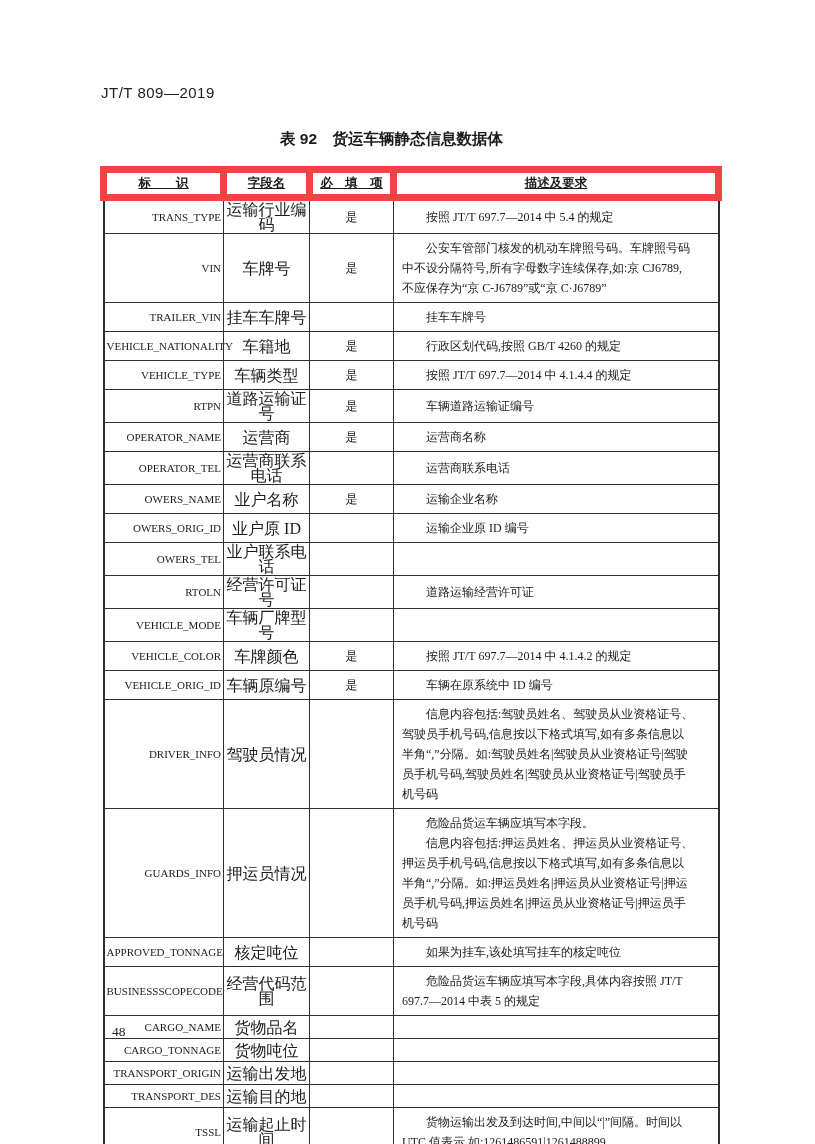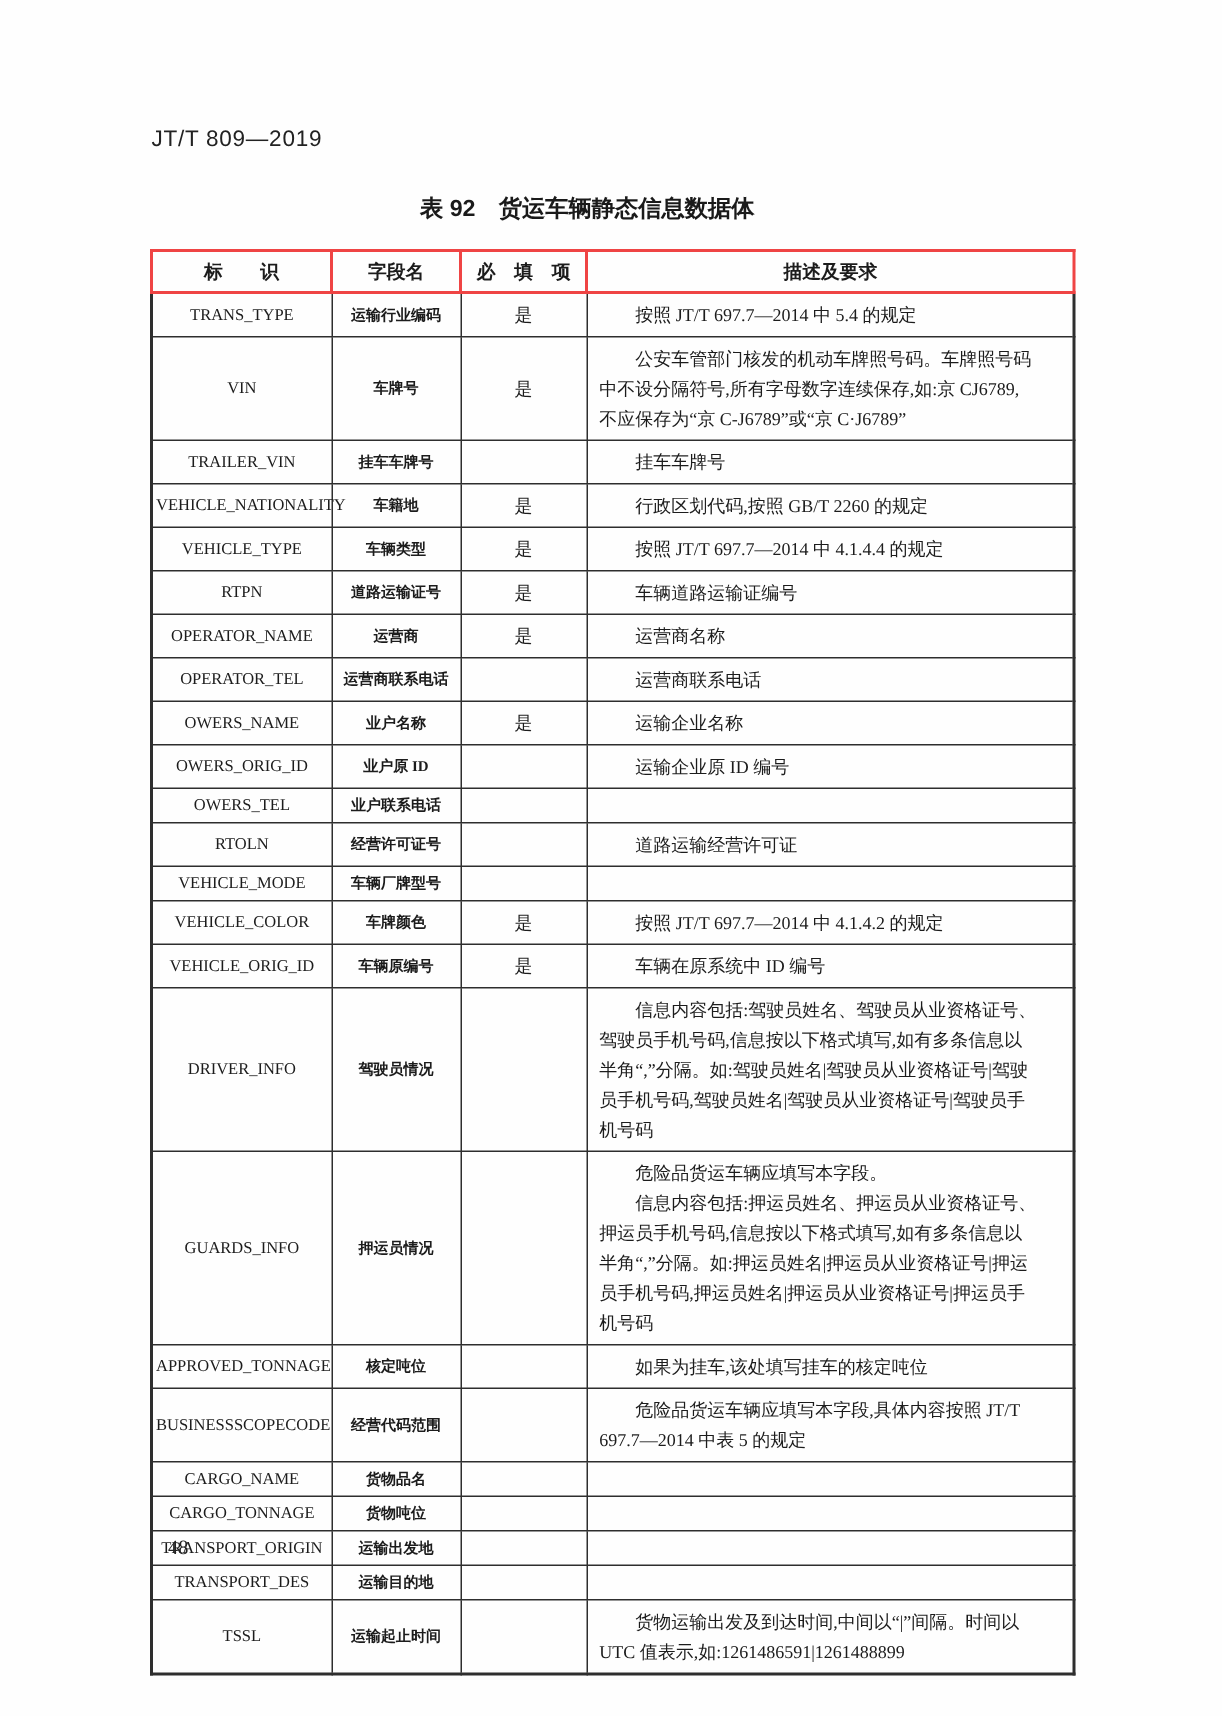--- a/index.html
+++ b/index.html
@@ -29,37 +29,38 @@
     border-collapse: collapse; table-layout: fixed;
     border: 2px solid #2e2e2e;
     font-size: 12px; color: #1c1c1c;
   }
   .data-table col.c1 { width: 120px; }
   .data-table col.c2 { width: 86px; }
   .data-table col.c3 { width: 84px; }
   .data-table col.c4 { width: 325px; }
 
   .data-table th {
-    border: 2px solid #ef4444;
+    border: 7px solid #ef4444;
     height: 28px; text-align: center; vertical-align: middle;
     font-weight: bold; font-size: 12.5px;
     padding: 2px 2px;
+    text-decoration: underline;
   }
   .data-table td {
     border: 1px solid #2e2e2e;
     vertical-align: middle;
     padding: 3.5px 2px;
     line-height: 15px;
   }
   td.cell-id {
-    text-align: center;
+    text-align: right;
     font-size: 11px; letter-spacing: 0px;
     font-family: "Liberation Serif", "DejaVu Serif", serif;
   }
-  td.cell-field { text-align: center; font-size: 10px; padding: 1px 1px; font-weight: bold; }
+  td.cell-field { text-align: center; font-size: 16px; padding: 1px 1px; }
   td.cell-req { text-align: center; font-size: 12px; }
   td.cell-desc { text-align: left; padding: 4px 24px 4px 8px; }
   td.cell-desc p { line-height: 20px; text-indent: 2em; margin: 0; }
 
   .page-number {
     position: absolute; left: 112px; top: 1024px;
     font-size: 13.5px; color: #222;
     font-family: "Liberation Serif", "DejaVu Serif", serif;
   }
 </style>
@@ -110,21 +111,21 @@
           <td class="cell-req"></td>
           <td class="cell-desc">
             <p>挂车车牌号</p>
           </td>
         </tr>
         <tr>
           <td class="cell-id">VEHICLE_NATIONALITY</td>
           <td class="cell-field">车籍地</td>
           <td class="cell-req">是</td>
           <td class="cell-desc">
-            <p>行政区划代码,按照 GB/T 2260 的规定</p>
+            <p>行政区划代码,按照 GB/T 4260 的规定</p>
           </td>
         </tr>
         <tr>
           <td class="cell-id">VEHICLE_TYPE</td>
           <td class="cell-field">车辆类型</td>
           <td class="cell-req">是</td>
           <td class="cell-desc">
             <p>按照 JT/T 697.7—2014 中 4.1.4.4 的规定</p>
           </td>
         </tr>

